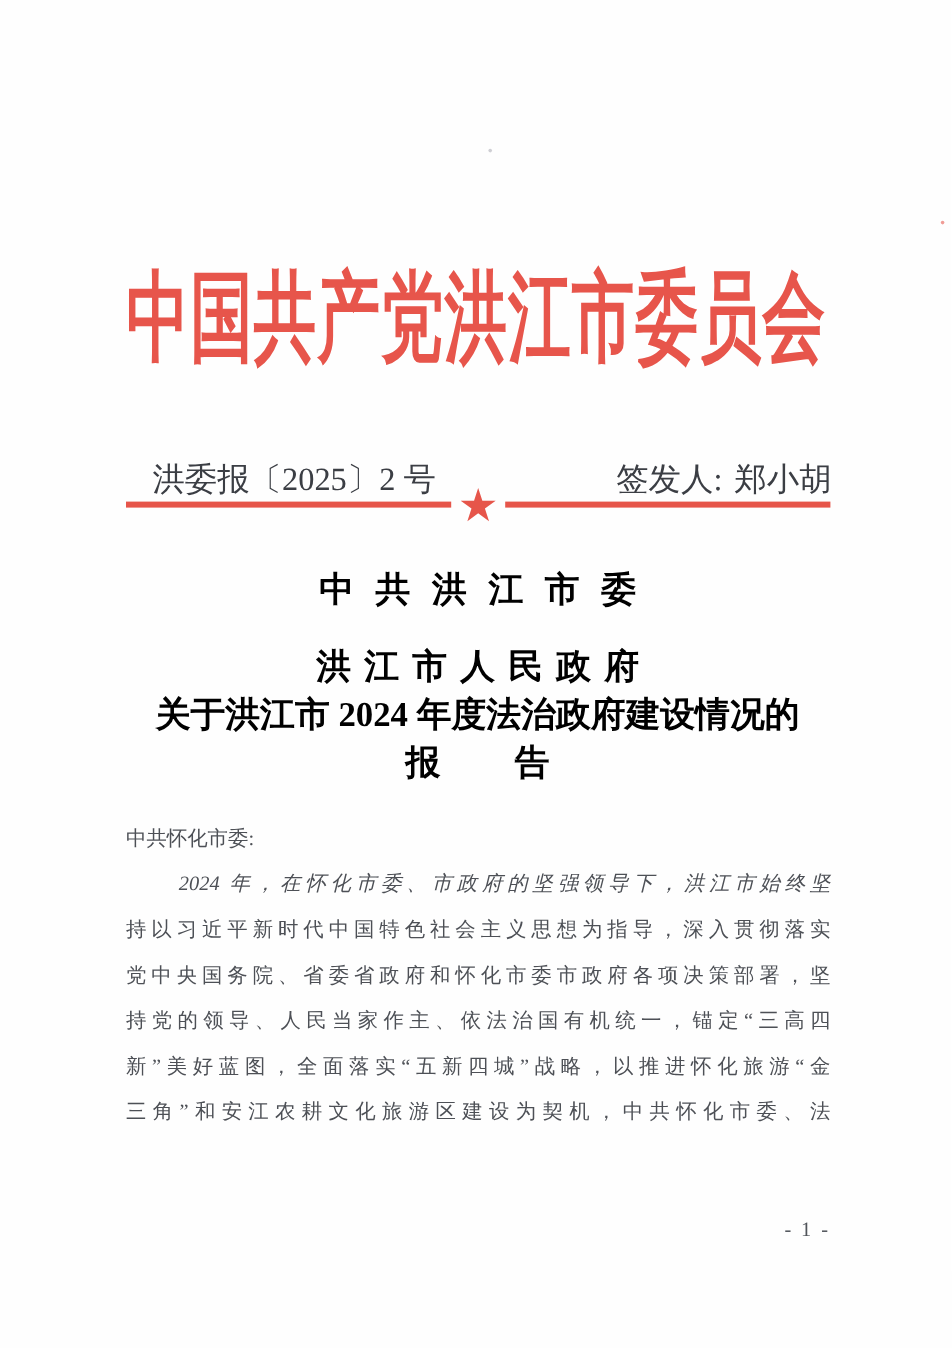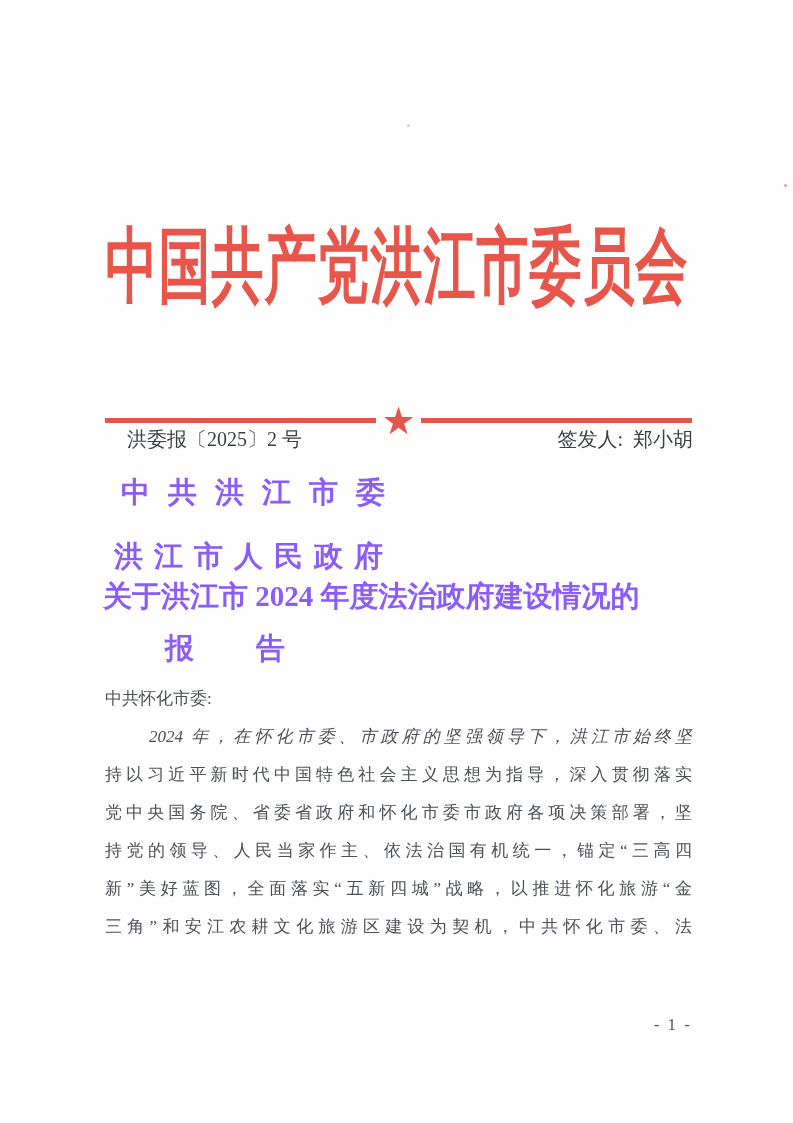--- a/index.html
+++ b/index.html
@@ -31,25 +31,24 @@
     transform-origin: center top;
   }
 
   
   .doc-info {
     position: absolute;
     top: 386px; left: 127px; right: 100px;
     display: flex;
     justify-content: space-between;
     align-items: center;
-    font-size: 20px;
+    font-size: 27px;
     line-height: 26px;
     color: #3b3e44;
     white-space: nowrap;
-    margin-top: 40px;
   }
   .issuer-name { margin-left: 10px; }
 
   
   .red-rule {
     position: absolute;
     top: 407px; left: 105px; width: 587px; height: 27px;
     display: flex;
     align-items: center;
   }
@@ -60,29 +59,30 @@
     line-height: 27px;
     margin: 0 5px;
     font-family: "DejaVu Sans", sans-serif;
     transform: translateY(1px);
   }
 
   
   .doc-title {
     position: absolute;
     top: 472px; left: 103px; width: 590px;
-    color: #8b5cf6;
+    text-align: center;
+    color: #000000;
     font-weight: bold;
     white-space: nowrap;
   }
   .t-line { font-size: 29px; line-height: 40px; }
   .t1 { letter-spacing: 18px; padding-left: 18px; }
   .t2 { letter-spacing: 11px; padding-left: 11px; margin-top: 24px; }
   .t3 { letter-spacing: 0; font-family: Liberation Serif, serif; }
-  .t4 { letter-spacing: 62px; padding-left: 62px; margin-top: 12px; }
+  .t4 { letter-spacing: 62px; padding-left: 62px; }
 
   
   .body-text {
     position: absolute;
     top: 680px; left: 105px; width: 587px;
     font-size: 17px;
     line-height: 38px;
     color: #4d5056;
   }
   .salutation { text-align: left; }

